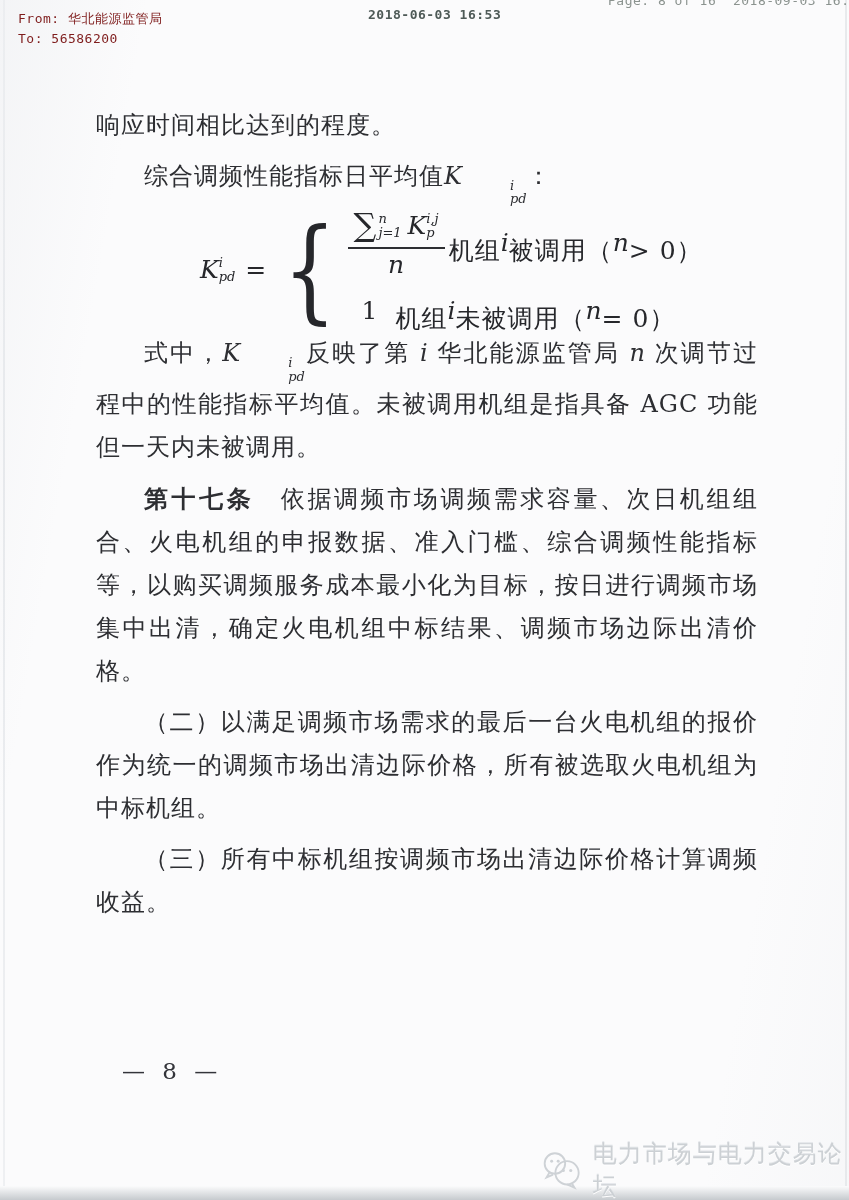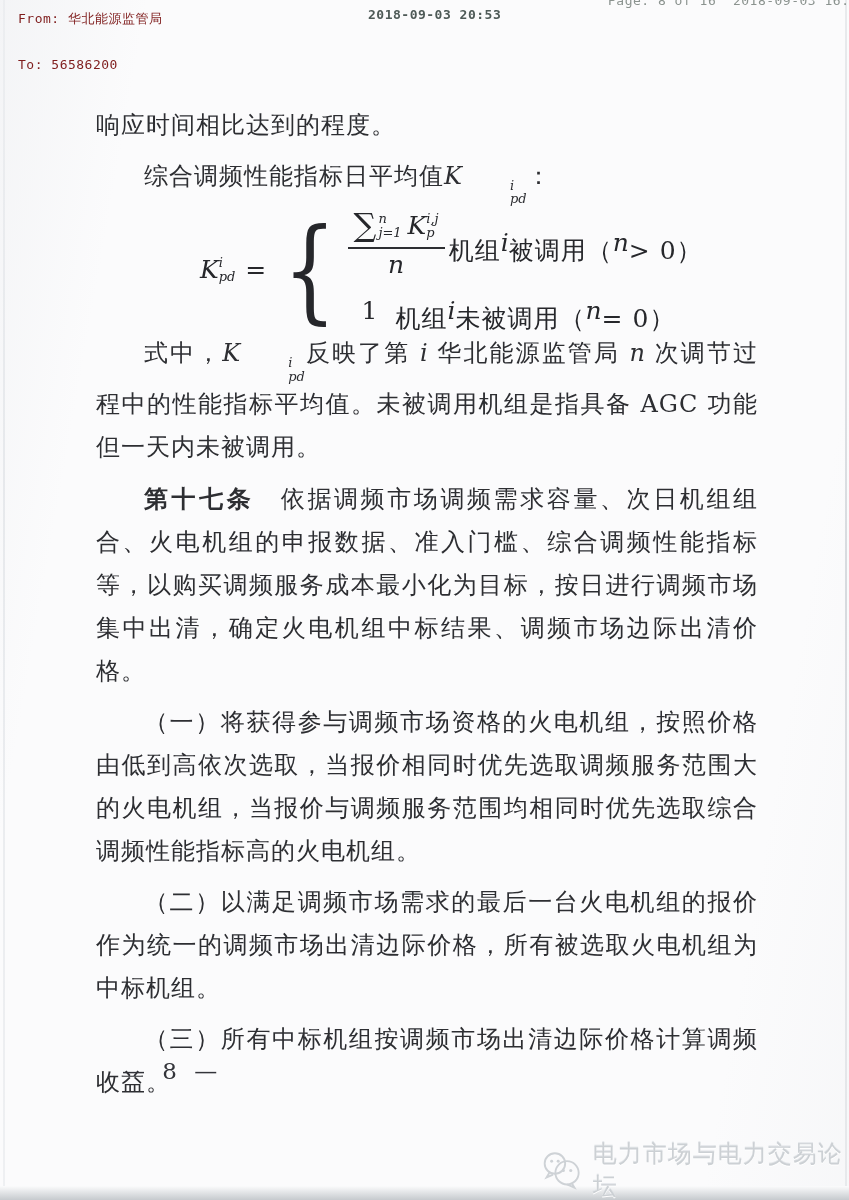--- a/index.html
+++ b/index.html
@@ -15,21 +15,21 @@
     background:linear-gradient(#e4e6e9,#ced2d7 50%,#e4e6e9);opacity:.8;}
   .page-edge-bottom{position:absolute;left:0;bottom:0;width:100%;height:14px;
     background:linear-gradient(#fbfbfc,#c6cace);}
   .page-tint{position:absolute;inset:0;pointer-events:none;
     background:linear-gradient(100deg,rgba(210,214,220,.18),rgba(255,255,255,0) 14%,rgba(255,255,255,0) 86%,rgba(215,219,224,.12));}
 
   
   .fax{position:absolute;font-family:"DejaVu Sans Mono","Liberation Mono",monospace;
     font-size:13px;color:#7f1d1d;letter-spacing:.5px;white-space:pre;}
   .fax-from{left:18px;top:10px;}
-  .fax-to{left:18px;top:31px;margin-top:26px;}
+  .fax-to{left:18px;top:31px;}
   .fax-center{left:368px;top:7px;font-weight:bold;color:#4e5a57;}
   .fax-right{left:608px;top:-7px;color:#8b938f;}
 
   
   .doc{position:absolute;left:88px;top:96px;width:678px;
     font-size:24px;line-height:43px;letter-spacing:1px;color:#2d2e32;
     text-align:justify;text-justify:inter-character;}
   .doc p{margin:8px;}
   .indent{text-indent:2em;}
   .bold{font-weight:bold;letter-spacing:2px;margin-right:1.1em;}
@@ -74,21 +74,21 @@
 </head>
 <body>
 
 <div class="page-tint"></div>
 <div class="page-edge-left"></div>
 <div class="page-edge-right"></div>
 <div class="page-edge-bottom"></div>
 
 <div class="fax fax-from">From: 华北能源监管局</div>
 <div class="fax fax-to">To: 56586200</div>
-<div class="fax fax-center">2018-09-03 20:53</div>
+<div class="fax fax-center">2018-06-03 16:53</div>
 <div class="fax fax-right">Page: 8 of 16  2018-09-03 16:53</div>
 
 <div class="doc">
 
   <p>响应时间相比达到的程度。</p>
 
   <p class="indent"><span>综合调频性能指标日平均值</span><span class="it">K</span><span class="ss">
         <span class="up">i</span>
         <span class="dn">pd</span>
       </span><span>：</span></p>
@@ -138,21 +138,20 @@
   </div>
 
   <p class="indent"><span>式中，</span><span class="it">K</span><span class="ss">
         <span class="up">i</span>
         <span class="dn">pd</span>
       </span><span>反映了第 </span><span class="it">i</span><span> 华北能源监管局 </span><span class="it">n</span><span> 次调节过程中的性能指标平均值。未被调用机组是指具备 AGC 功能但一天内未被调用。</span></p>
 
   <p class="indent"><span class="bold">第十七条</span><span>依据调频市场调频需求容量、次日机组组合、火电机组的申报数据、准入门槛、综合调频性能指标等，以购买调频服务成本最小化为目标，按日进行调频市场集中出清，确定火电机组中标结果、调频市场边际出清价格。</span></p>
 
 
-  <p class="indent">（一）将获得参与调频市场资格的火电机组，按照价格由低到高依次选取，当报价相同时优先选取调频服务范围大的火电机组，当报价与调频服务范围均相同时优先选取综合调频性能指标高的火电机组。</p>
 
   <p class="indent">（二）以满足调频市场需求的最后一台火电机组的报价作为统一的调频市场出清边际价格，所有被选取火电机组为中标机组。</p>
 
   <p class="indent">（三）所有中标机组按调频市场出清边际价格计算调频收益。</p>
 </div>
 
 <div class="pageno">— 8 —</div>
 
 <div class="watermark">
   <svg class="wm-logo" viewBox="0 0 48 42">

